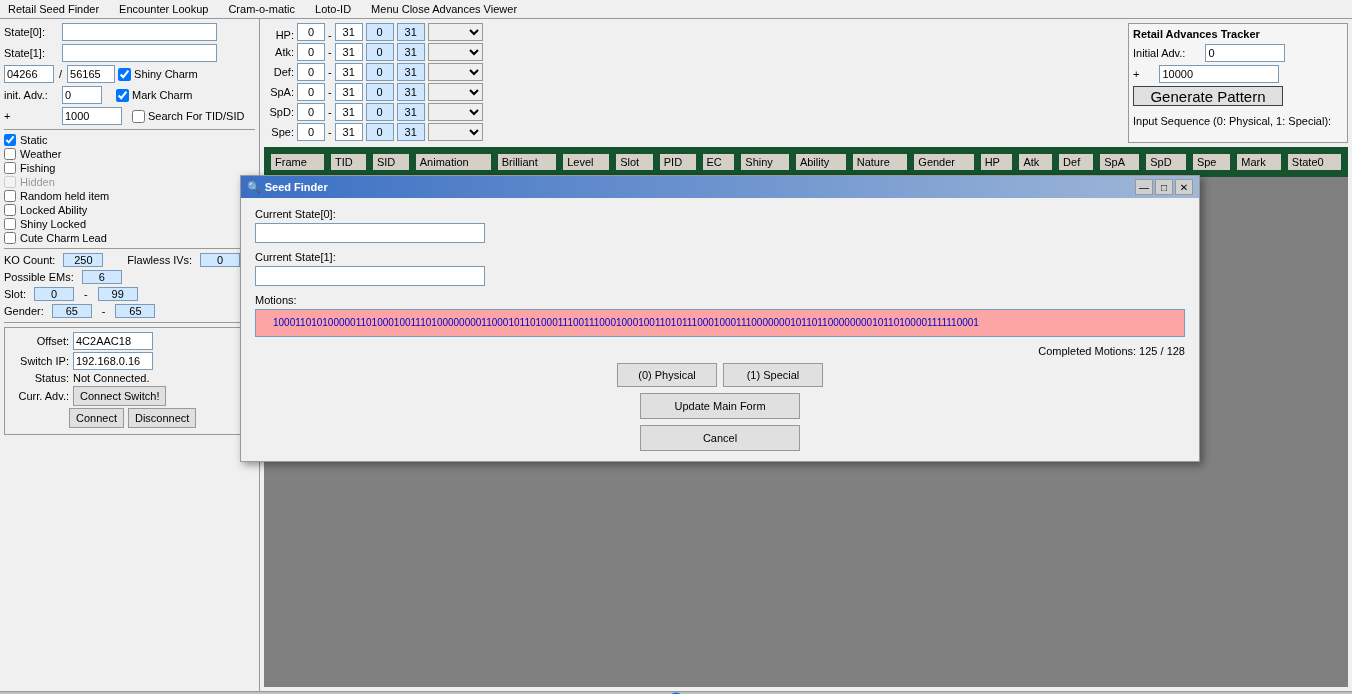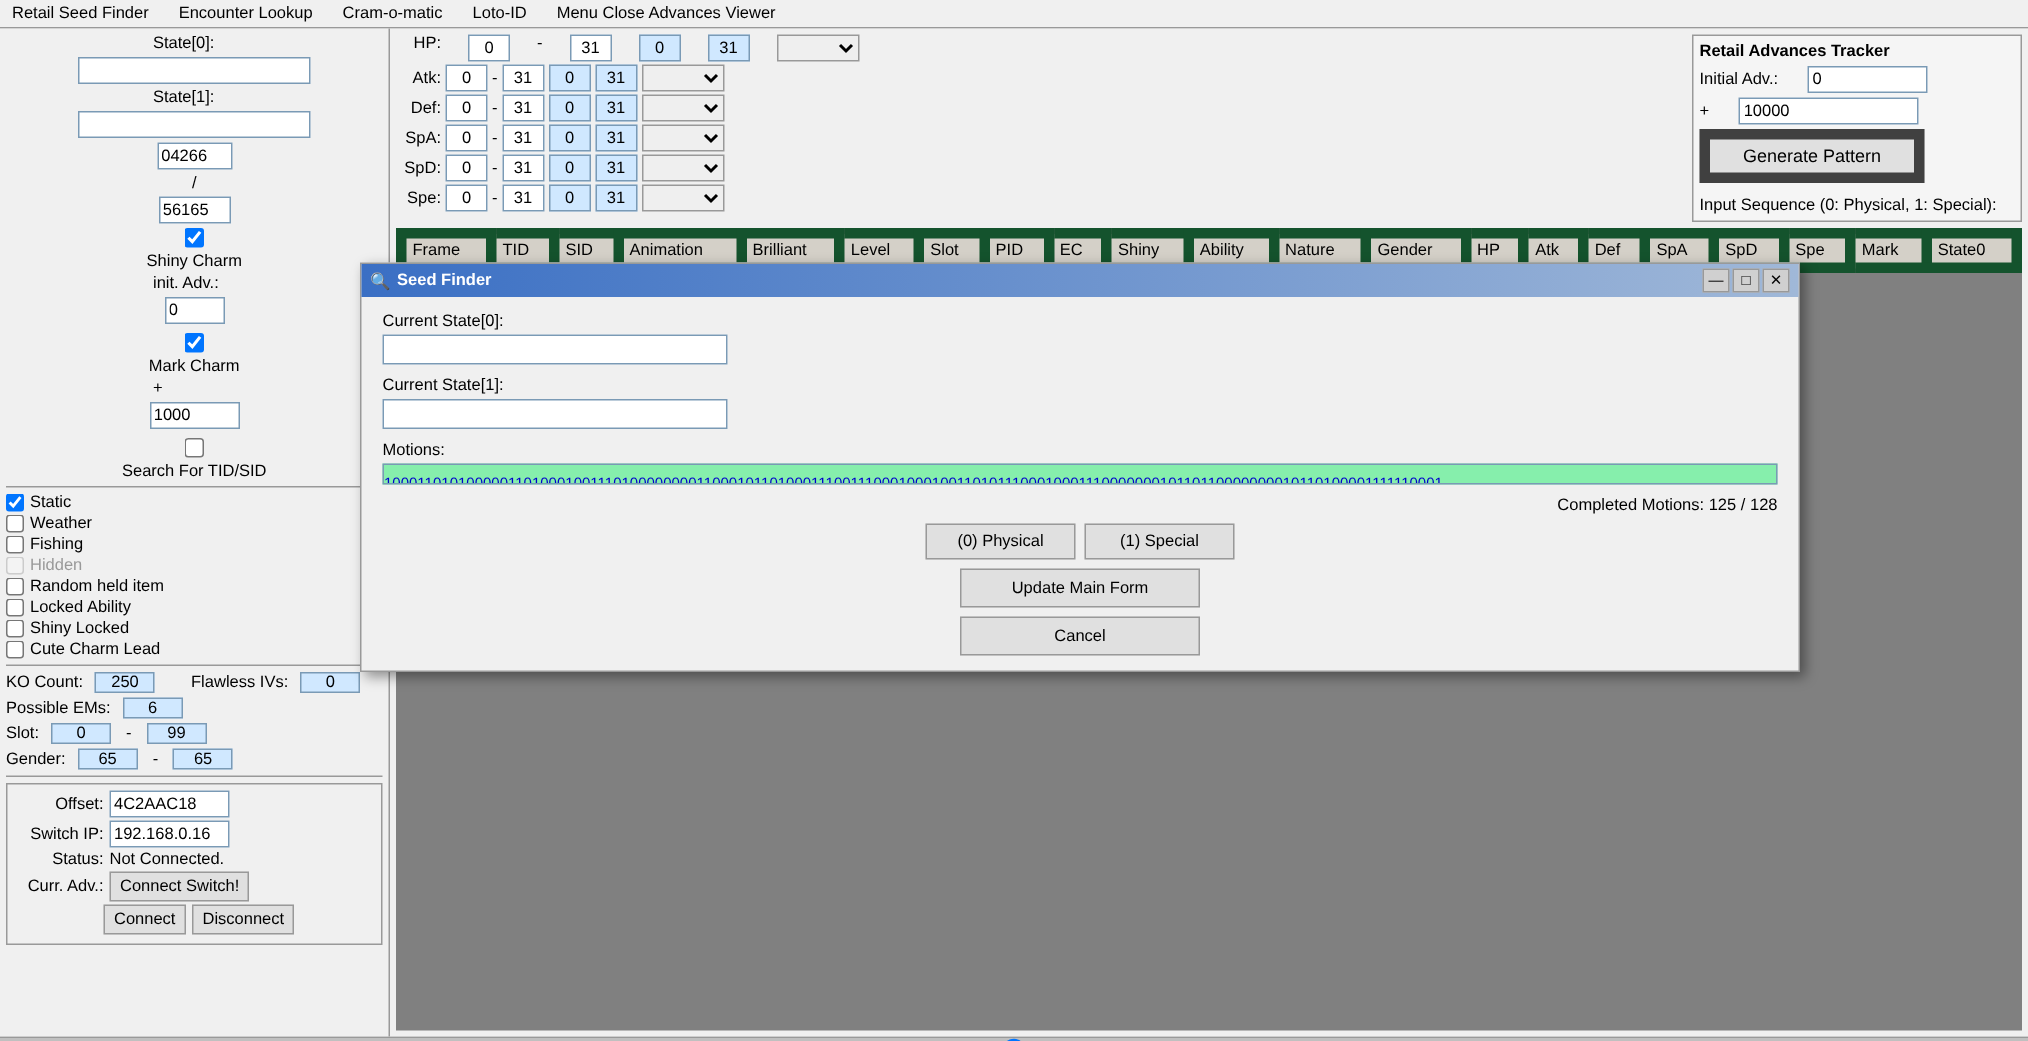--- a/index.html
+++ b/index.html
@@ -8,21 +8,21 @@
     
     .menu-bar { background: #f0f0f0; border-bottom: 1px solid #999; padding: 2px 4px; display: flex; gap: 12px; font-size: 11px; }
     .menu-item { cursor: pointer; padding: 1px 4px; }
     
     
     .main-container { display: flex; height: calc(694px - 22px); }
     
     
     .left-panel { width: 260px; background: #f0f0f0; border-right: 1px solid #999; padding: 4px; flex-shrink: 0; }
     
-    .form-row { display: flex; align-items: center; margin-bottom: 3px; gap: 3px; flex-direction: column; }
+    .form-row { display: flex; align-items: center; margin-bottom: 3px; gap: 3px; }
     .form-label { font-size: 11px; min-width: 55px; }
     .text-input { border: 1px solid #7a9ab5; background: white; height: 18px; font-size: 11px; padding: 0 2px; }
     .small-input { width: 40px; }
     .medium-input { width: 80px; }
     .large-input { width: 155px; }
     
     .separator { font-size: 11px; padding: 0 2px; }
     
     .checkbox-row { display: flex; align-items: center; margin-bottom: 2px; gap: 4px; }
     .checkbox-row input[type=checkbox] { width: 12px; height: 12px; }
@@ -32,21 +32,21 @@
     
     
     .right-panel { flex: 1; background: #f0f0f0; padding: 4px; display: flex; flex-direction: column; }
     
     .retail-section { display: flex; gap: 8px; }
     
     .retail-tracker { border: 1px solid #999; padding: 4px; background: #f5f5f5; min-width: 220px; }
     .tracker-title { font-weight: bold; font-size: 11px; margin-bottom: 4px; }
     .tracker-row { display: flex; align-items: center; gap: 20px; margin-bottom: 3px; }
     .tracker-input { border: 1px solid #7a9ab5; background: white; height: 18px; font-size: 11px; width: 120px; padding: 0 2px; }
-    .tracker-btn { border: 7px solid #404040; background: #e0e0e0; height: 36px; font-size: 12px; padding: 0 8px; cursor: pointer; width: 150px; }
+    .tracker-btn { border: 1px solid #404040; background: #e0e0e0; height: 20px; font-size: 15px; padding: 0 8px; cursor: pointer; width: 150px; }
     .seq-label { font-size: 11px; }
     
     
     .table-area { flex: 1; background: #808080; margin-top: 4px; overflow: auto; }
     .results-table { width: 100%; border-collapse: collapse; font-size: 11px; }
     .results-table th { background: #d4d0c8; border: 7px solid #14532d; padding: 2px 4px; text-align: left; font-weight: normal; white-space: nowrap; }
     
     
     .bottom-bar { height: 16px; background: #c0c0c0; border-top: 1px solid #999; display: flex; align-items: center; }
     .h-scrollbar { flex: 1; height: 16px; }
@@ -93,25 +93,25 @@
       cursor: pointer;
       display: flex; align-items: center; justify-content: center;
       color: black;
     }
     .dialog-body { padding: 10px 14px; }
     .dialog-label { font-size: 11px; margin-bottom: 3px; }
     .dialog-input { border: 1px solid #7a9ab5; background: white; height: 20px; font-size: 11px; width: 230px; padding: 0 3px; display: block; margin-bottom: 8px; }
     .motions-label { font-size: 11px; margin-bottom: 3px; }
     .motions-display {
       border: 1px solid #7a9ab5;
-      background: #86efac;
+      background: #fca5a5;
       color: #0000cc;
       font-size: 10px;
-      padding: 3px 0;
-      height: 14px;
+      padding: 3px 17px;
+      height: 28px;
       overflow: hidden;
       white-space: nowrap;
       margin-bottom: 8px;
       line-height: 20px;
     }
     .completed-motions { text-align: right; font-size: 11px; margin-bottom: 6px; }
     .button-row { display: flex; gap: 6px; margin-bottom: 6px; justify-content: center; }
     .dialog-btn {
       border: 1px solid #999;
       background: #e0e0e0;
@@ -261,21 +261,21 @@
         <button class="switch-btn">Disconnect</button>
       </div>
     </div>
   </div>
 
   <div class="right-panel">
     <div class="retail-section">
 
       <div style="flex:1">
 
-        <div style="display:flex;align-items:flex-start;gap:18px;margin-bottom:2px">
+        <div style="display:flex;align-items:flex-end;gap:3px;margin-bottom:2px">
           <span style="min-width:30px;text-align:right;font-size:11px">HP:</span>
           <input type="text" style="width: 28px; height: 18px; border: 1px solid rgb(122, 154, 181); font-size: 11px; text-align: center;" value="0">
           <span style="font-size:11px">-</span>
           <input type="text" style="width: 28px; height: 18px; border: 1px solid rgb(122, 154, 181); font-size: 11px; text-align: center;" value="31">
           <input type="text" style="width: 28px; height: 18px; border: 1px solid rgb(122, 154, 181); background: rgb(208, 232, 255); font-size: 11px; text-align: center;" value="0">
           <input type="text" style="width: 28px; height: 18px; border: 1px solid rgb(122, 154, 181); background: rgb(208, 232, 255); font-size: 11px; text-align: center;" value="31">
           <select style="height:18px;font-size:11px;width:55px;border:1px solid #999"><option></option></select>
         </div>
 
         <div style="display:flex;align-items:center;gap:3px;margin-bottom:2px">

